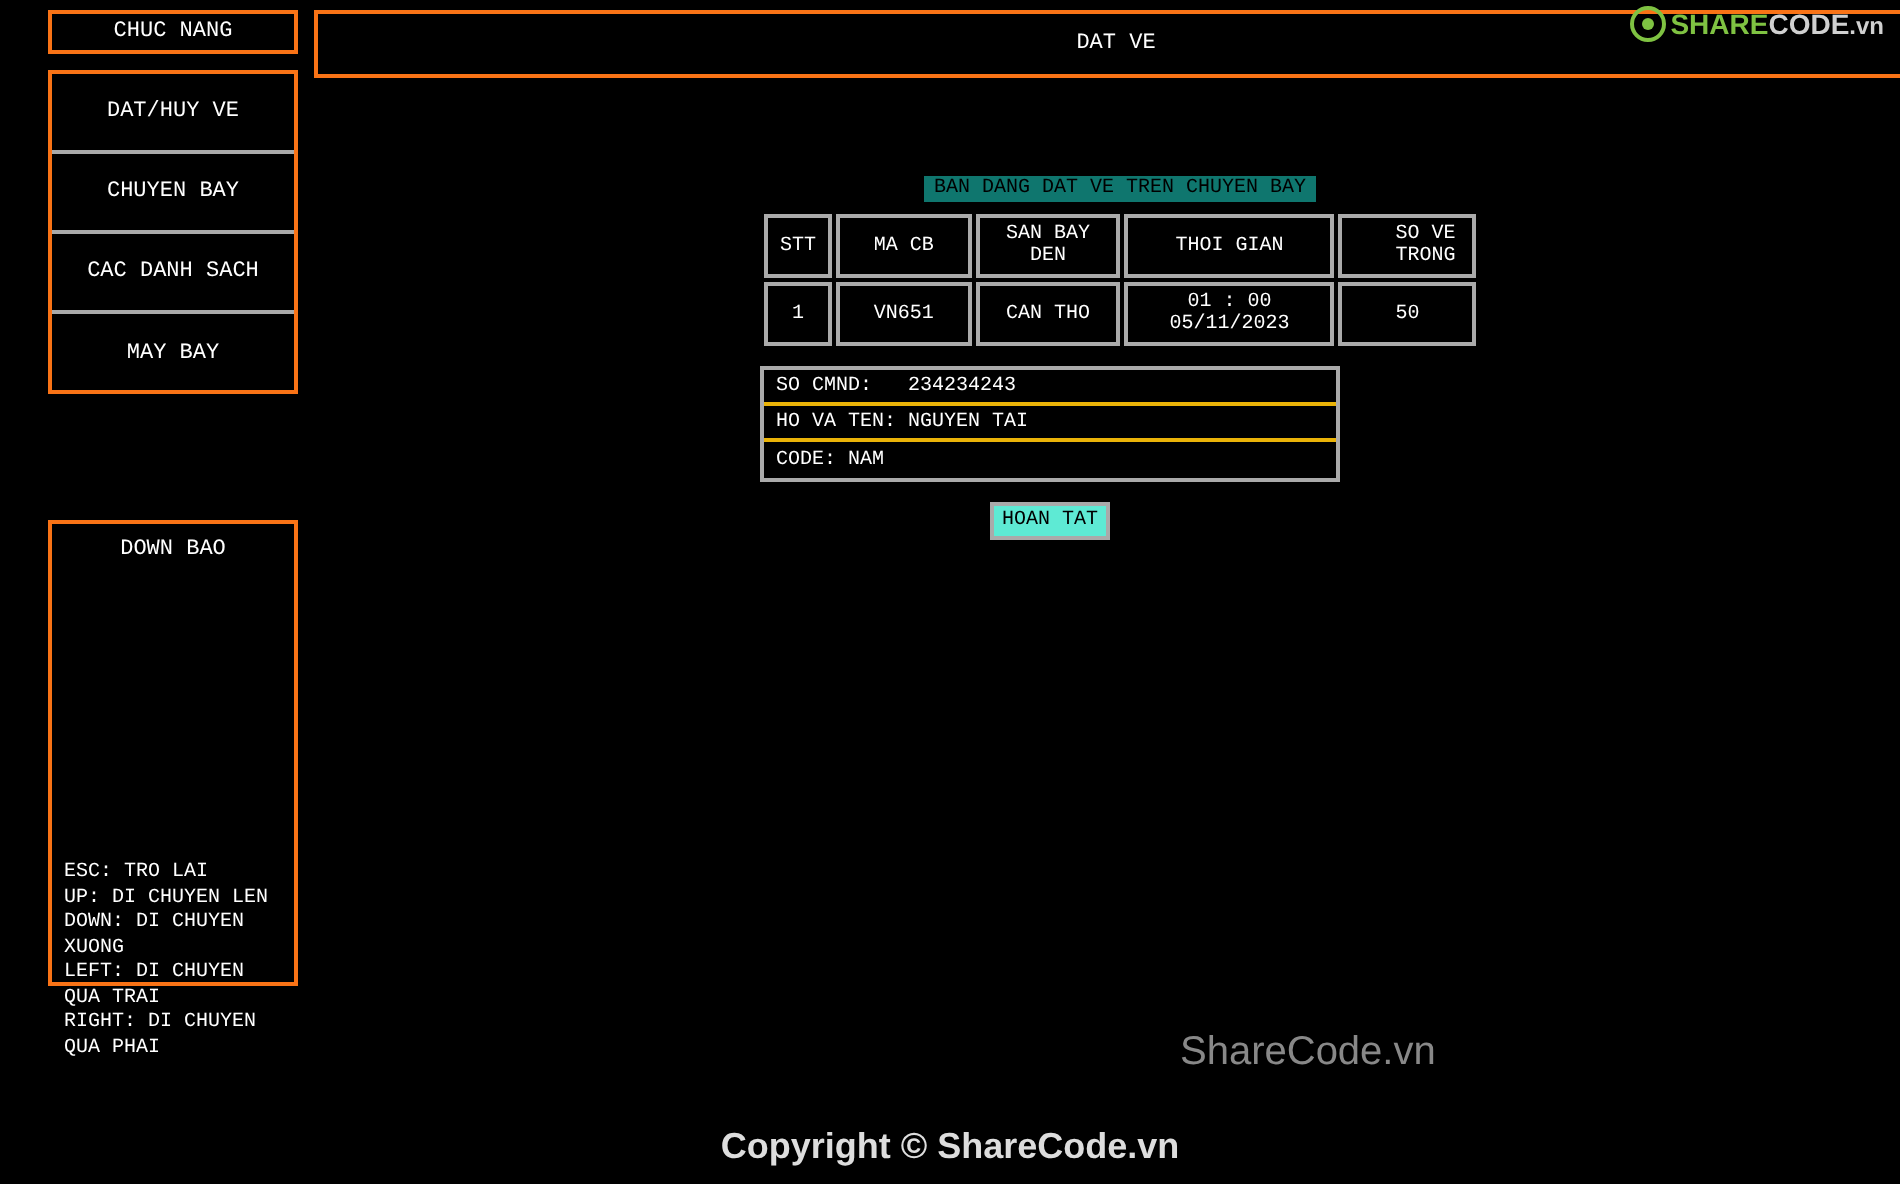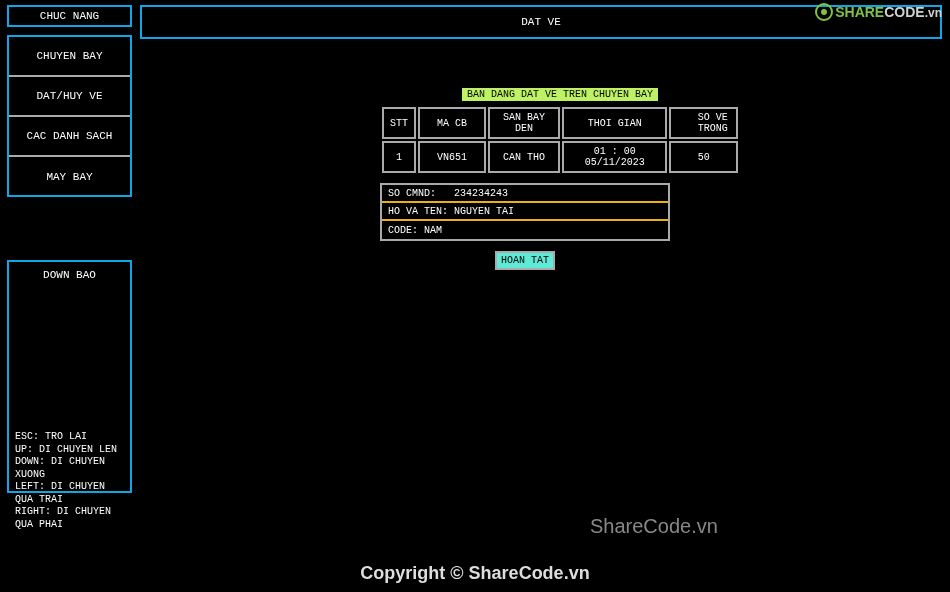--- a/index.html
+++ b/index.html
@@ -11,22 +11,23 @@
       width: 950px;
       height: 592px;
       background: #000;
       color: #fff;
       font-family: "Courier New", monospace;
       font-size: 11px;
       position: relative;
       overflow: hidden;
     }
     .border-box {
-      border: 2px solid #0ea5e9;
-      position: absolute;
+      border: 2px solid #f97316;
+      position: absolute;
+      margin-left: 17px;
     }
     .header-left {
       left: 7px;
       top: 5px;
       width: 125px;
       height: 22px;
       display: flex;
       align-items: center;
       justify-content: center;
     }
@@ -72,21 +73,21 @@
       font-size: 10px;
       line-height: 1.25;
     }
     .content-area {
       position: absolute;
       left: 380px;
       top: 88px;
       width: 360px;
     }
     .highlight-title {
-      background: #bef264;
+      background: #0f766e;
       color: #000;
       padding: 1px 5px;
       display: inline-block;
       margin: 0 auto 4px;
       font-size: 10px;
     }
     .title-row {
       text-align: center;
     }
     .flight-table {
@@ -194,24 +195,24 @@
 
 <div class="border-box header-left">
   <span>CHUC NANG</span>
 </div>
 <div class="border-box header-right">
   <span>DAT VE</span>
 </div>
 
 <div class="border-box menu-panel">
   <div class="menu-item">
+    <span>DAT/HUY VE</span>
+  </div>
+  <div class="menu-item">
     <span>CHUYEN BAY</span>
-  </div>
-  <div class="menu-item">
-    <span>DAT/HUY VE</span>
   </div>
   <div class="menu-item">
     <span>CAC DANH SACH</span>
   </div>
   <div class="menu-item">
     <span>MAY BAY</span>
   </div>
 </div>
 
 <div class="border-box thong-bao">

